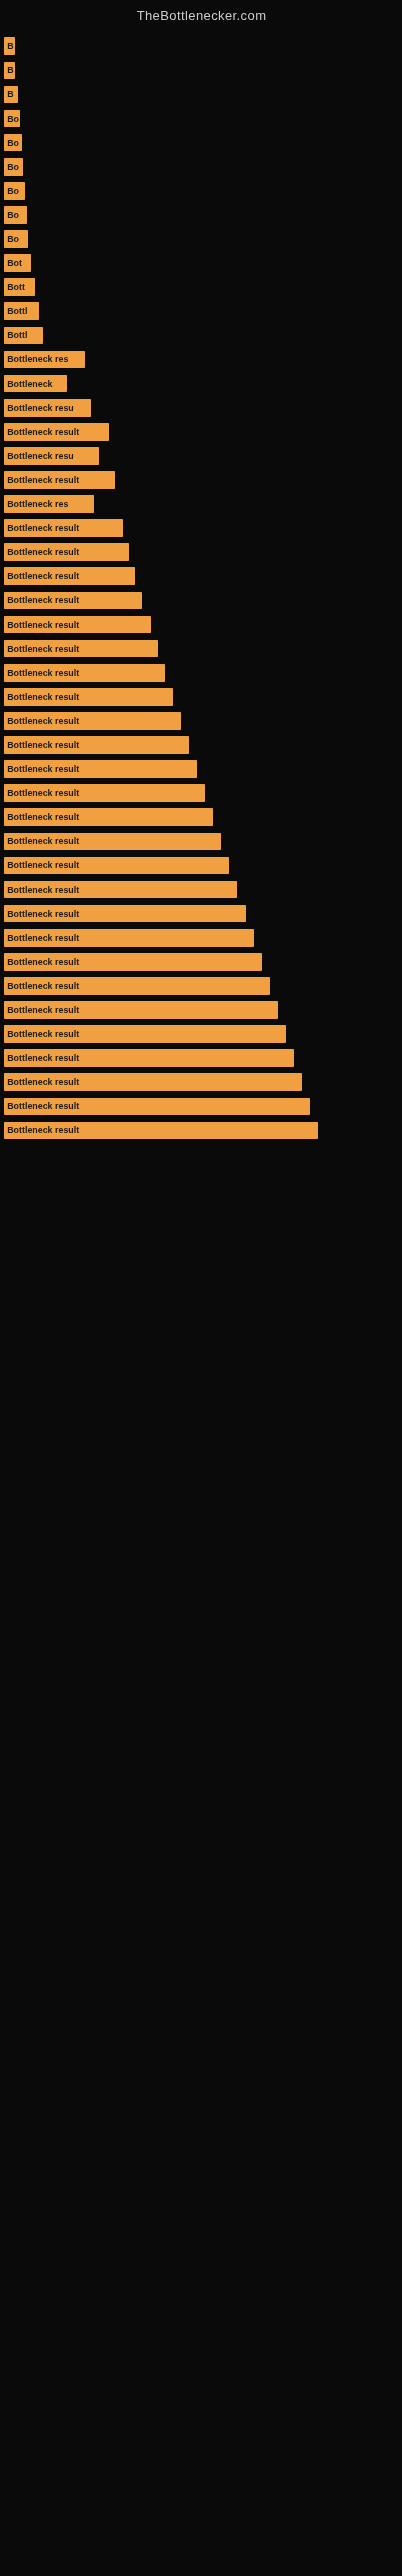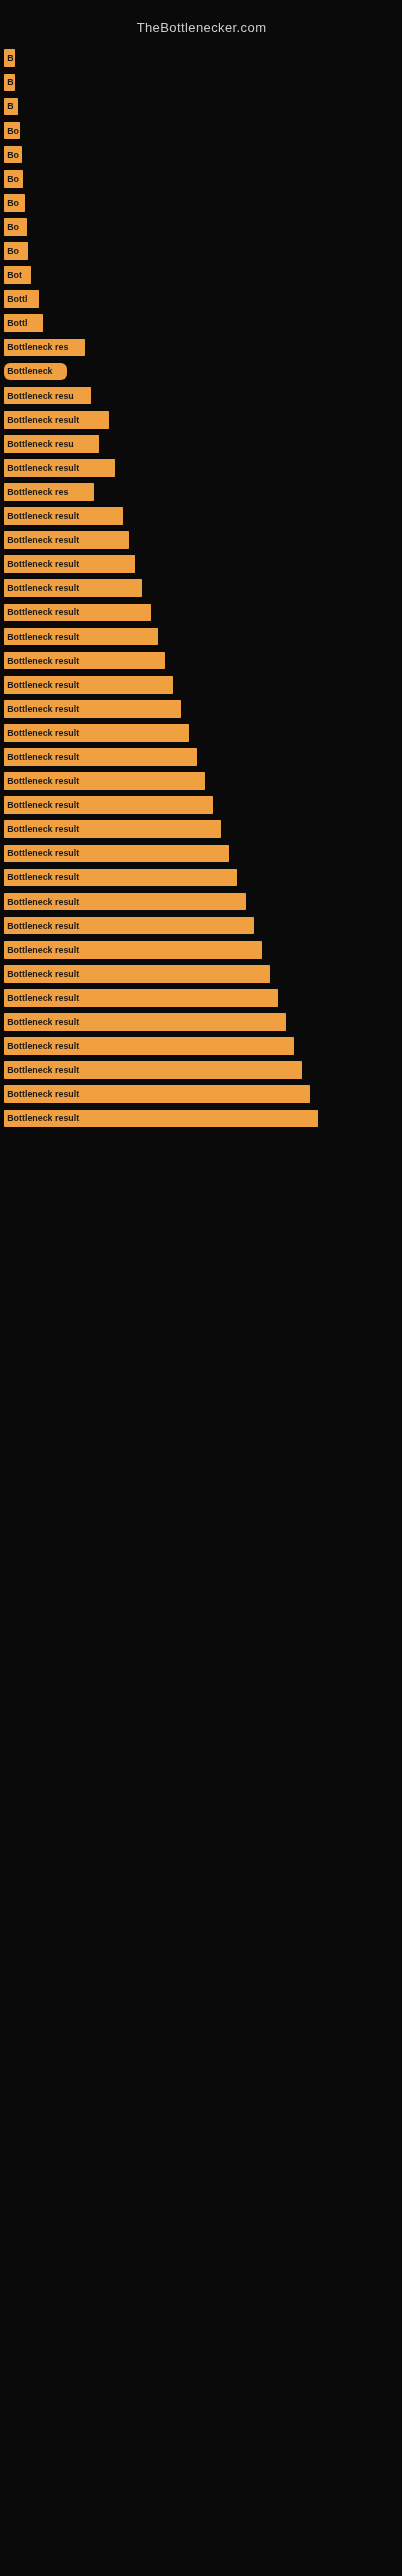--- a/index.html
+++ b/index.html
@@ -11,21 +11,21 @@
       background-color: #0a0a0a;
       width: 403px;
       min-height: 2576px;
       font-family: Arial, sans-serif;
       position: relative;
     }
     .site-title {
       color: #cccccc;
       font-size: 13px;
       text-align: center;
-      padding: 20px 0 4px 0;
+      padding: 8px 0 4px 0;
       letter-spacing: 0.4px;
     }
     .bars-container {
       padding: 8px 0 0 4px;
       display: flex;
       flex-direction: column;
       gap: 0px;
     }
     .bar-row {
       display: flex;
@@ -77,30 +77,33 @@
     <div class="bar-row">
       <div class="bar" style="width: 22.5px;">Bo</div>
     </div>
     <div class="bar-row">
       <div class="bar" style="width: 24px;">Bo</div>
     </div>
     <div class="bar-row">
       <div class="bar" style="width: 27px;">Bot</div>
     </div>
     <div class="bar-row">
+      <div class="bar" style="width: 31px;">Bott</div>
+    </div>
+    <div class="bar-row">
       <div class="bar" style="width: 35px;">Bottl</div>
     </div>
     <div class="bar-row">
       <div class="bar" style="width: 39px;">Bottl</div>
     </div>
     <div class="bar-row">
       <div class="bar" style="width: 81px;">Bottleneck res</div>
     </div>
     <div class="bar-row">
-      <div class="bar" style="width: 63px; border-radius: 6px;">Bottleneck</div>
+      <div class="bar" style="width: 63px;">Bottleneck</div>
     </div>
     <div class="bar-row">
       <div class="bar" style="width: 87px;">Bottleneck resu</div>
     </div>
     <div class="bar-row">
       <div class="bar" style="width: 105px;">Bottleneck result</div>
     </div>
     <div class="bar-row">
       <div class="bar" style="width: 95px;">Bottleneck resu</div>
     </div>

